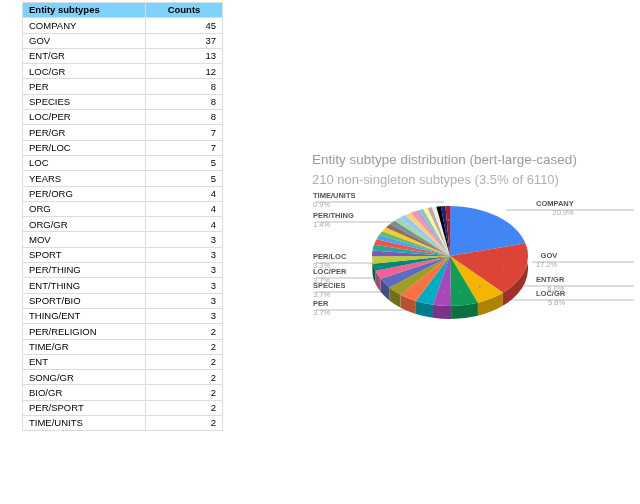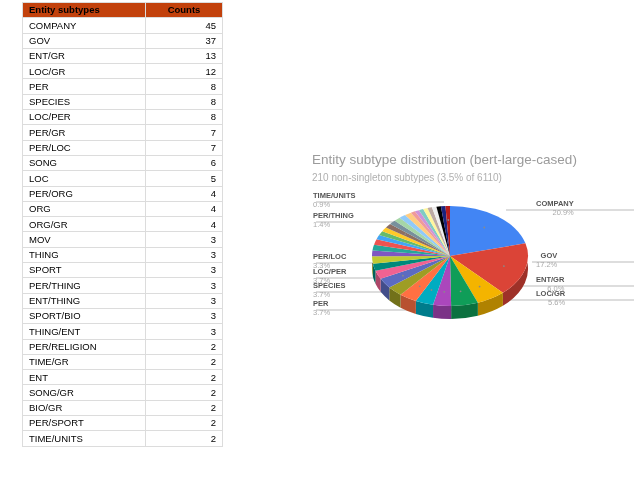--- a/index.html
+++ b/index.html
@@ -34,21 +34,21 @@
     line-height: 1;
     height: 14.3px;
     padding: 0 6px;
     color: #000000;
     border: 1px solid #dcdcdc;
     white-space: nowrap;
     overflow: hidden;
   }
   table.counts th {
     font-weight: bold;
-    background: #c2410c;
+    background: #7dd3fc;
   }
   table.counts th.c-sub, table.counts td.c-sub {
     text-align: left;
     width: 110px;
   }
   table.counts th.c-cnt {
     text-align: center;
     width: 64px;
   }
   table.counts td.c-cnt {
@@ -69,21 +69,21 @@
     left: 8px;
     top: 4px;
     font-size: 13.5px;
     color: #9b9b9b;
     white-space: nowrap;
   }
   #chart-subtitle {
     position: absolute;
     left: 8px;
     top: 24px;
-    font-size: 10px;
+    font-size: 13px;
     color: #b0b0b0;
     white-space: nowrap;
   }
   #pie-stage {
     position: absolute;
     left: 0;
     top: 40px;
     width: 344px;
     height: 150px;
   }
@@ -154,45 +154,41 @@
         </tr>
         <tr>
           <td class="c-sub">PER/GR</td>
           <td class="c-cnt">7</td>
         </tr>
         <tr>
           <td class="c-sub">PER/LOC</td>
           <td class="c-cnt">7</td>
         </tr>
         <tr>
-          <td class="c-sub">SONG</td>
-          <td class="c-cnt">6</td>
-        </tr>
-        <tr>
           <td class="c-sub">LOC</td>
           <td class="c-cnt">5</td>
         </tr>
         <tr>
+          <td class="c-sub">YEARS</td>
+          <td class="c-cnt">5</td>
+        </tr>
+        <tr>
           <td class="c-sub">PER/ORG</td>
           <td class="c-cnt">4</td>
         </tr>
         <tr>
           <td class="c-sub">ORG</td>
           <td class="c-cnt">4</td>
         </tr>
         <tr>
           <td class="c-sub">ORG/GR</td>
           <td class="c-cnt">4</td>
         </tr>
         <tr>
           <td class="c-sub">MOV</td>
-          <td class="c-cnt">3</td>
-        </tr>
-        <tr>
-          <td class="c-sub">THING</td>
           <td class="c-cnt">3</td>
         </tr>
         <tr>
           <td class="c-sub">SPORT</td>
           <td class="c-cnt">3</td>
         </tr>
         <tr>
           <td class="c-sub">PER/THING</td>
           <td class="c-cnt">3</td>
         </tr>

